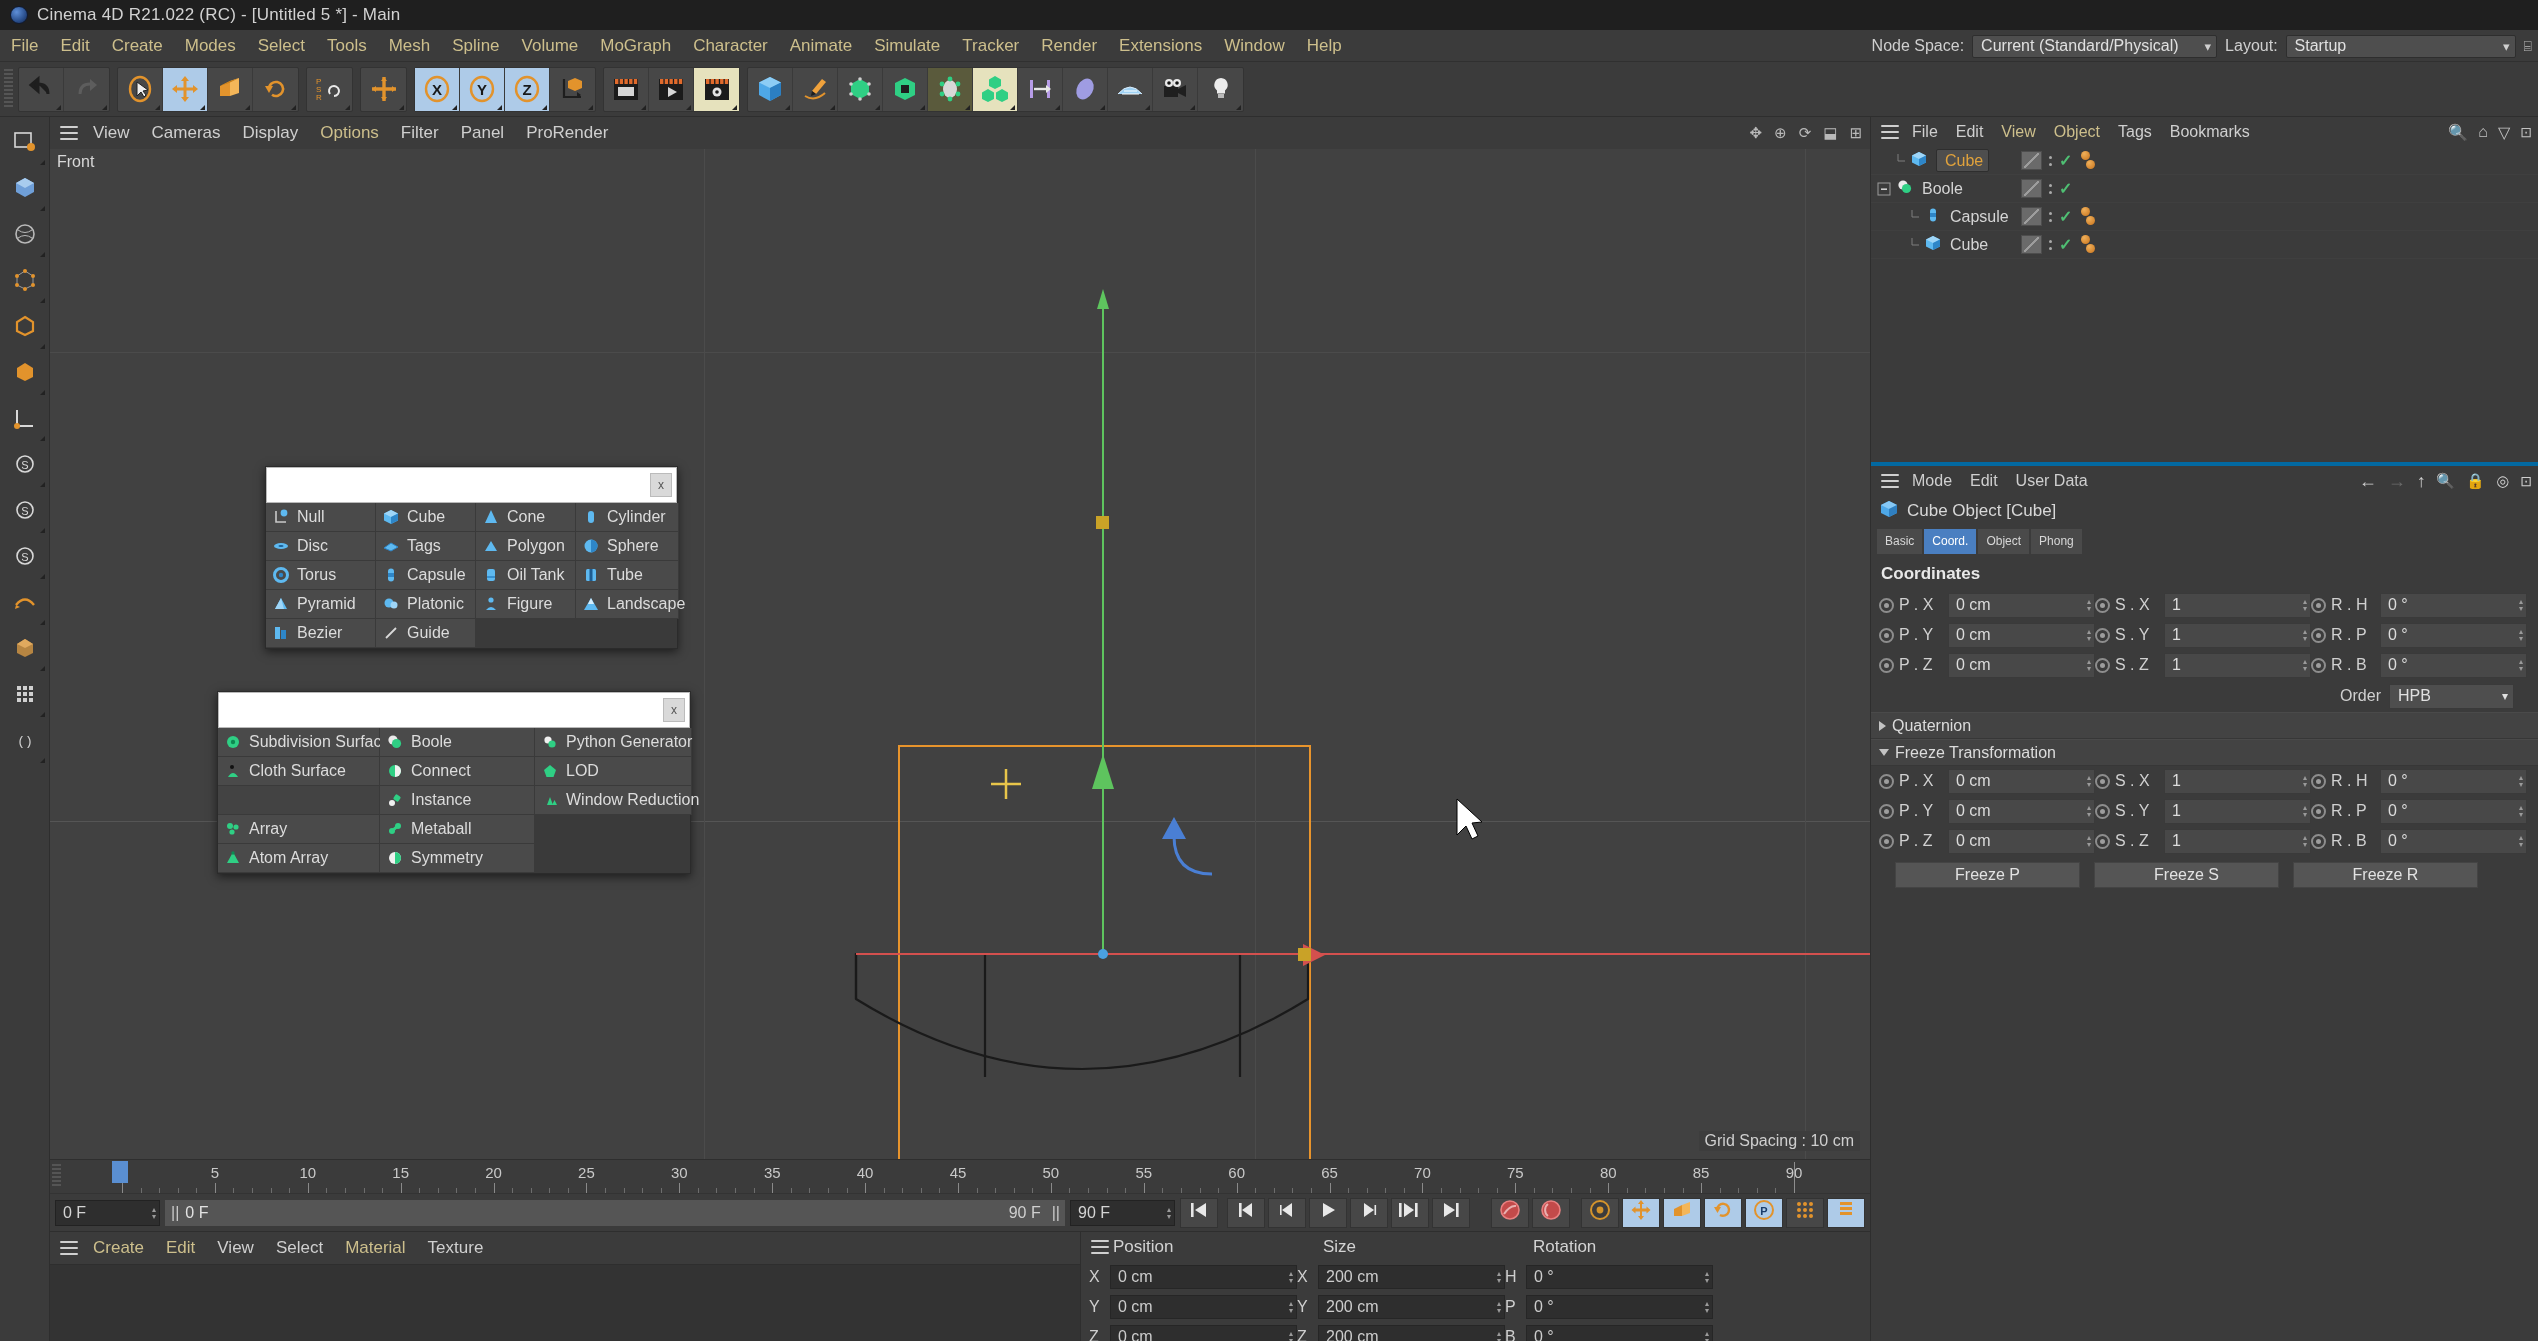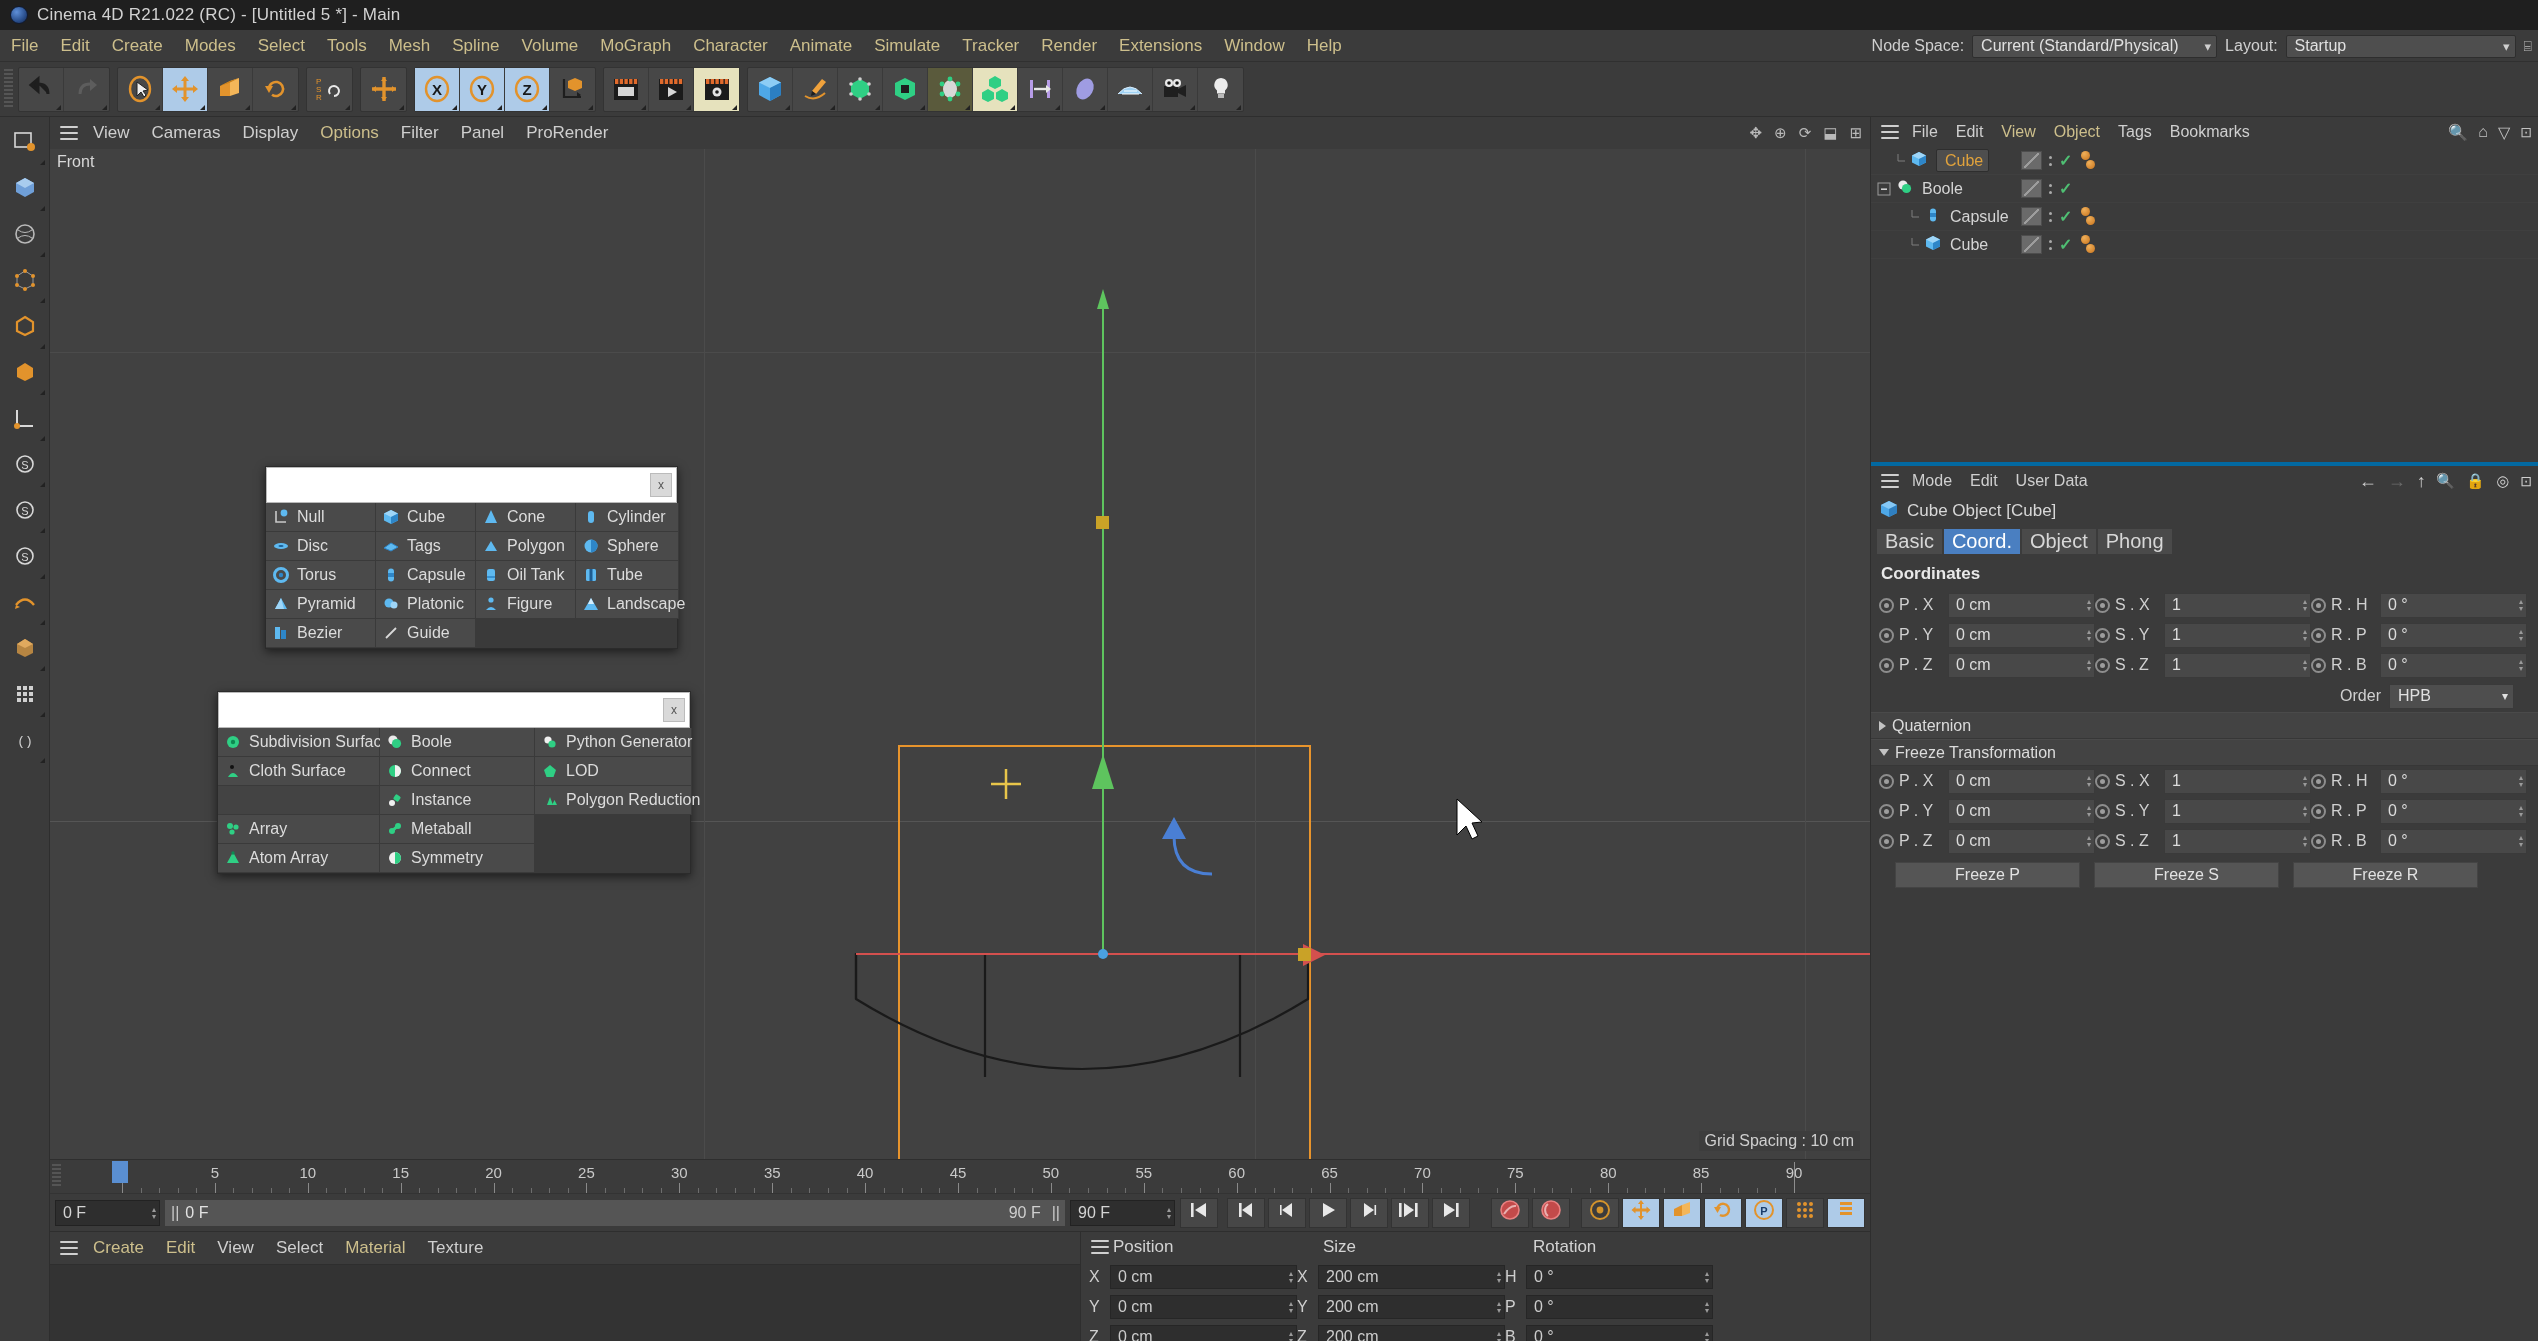--- a/index.html
+++ b/index.html
@@ -187,21 +187,21 @@
      background:radial-gradient(circle at 35% 30%,#f0b05a,#c8731c); display:block;}
 
   .ammgr{ flex:1; border-top:4px solid #0369a1; display:flex; flex-direction:column; }
   .amhead{ height:30px; display:flex; align-items:center; padding-left:6px; position:relative; }
   .amhead .mi{ padding:0 9px; font-size:16px; color:#cfcfcf; }
   .amhead .icos{ position:absolute; right:6px; top:0; height:30px; display:flex;
                  align-items:center; gap:11px; color:#cfcfcf; }
   .amobj{ height:30px; display:flex; align-items:center; gap:8px; padding-left:8px;
           font-size:17px; color:#d8d8d8; }
   .amtabs{ height:30px; display:flex; align-items:center; padding-left:6px; gap:2px; }
-  .amtab{ padding:0 8px; height:25px; line-height:25px; font-size:20px;
+  .amtab{ padding:0 8px; height:25px; line-height:25px; font-size:12px;
           background:#4a4a4a; color:#d7d7d7; }
   .amtab.active{ background:#4a7fc1; color:#fff; }
   .amsection{ padding:5px 8px 0 8px; }
   .amsection h4{ font-size:17px; color:#e8e8e8; font-weight:bold; margin:3px 0 6px 2px; }
   .arow{ height:30px; display:flex; align-items:center; gap:0; }
   .agrp{ display:flex; align-items:center; gap:5px; width:216px; }
   .radio{ width:15px;height:15px;border-radius:50%; border:2px solid #8d8d8d;
           position:relative; flex:0 0 15px; }
   .radio:after{ content:""; position:absolute; left:3px;top:3px;width:5px;height:5px;
           border-radius:50%; background:#9d9d9d; }
@@ -1007,21 +1007,21 @@
                   </span>
                   <span>LOD</span>
                 </div>
                 <div class="pitem" style="width: 157px;">
                   <span class="pico">
                     <svg width="16" height="16">
                       <polygon points="5,13 8,5 11,13" fill="#2fcf84"></polygon>
                       <polygon points="10,13 12.5,8 15,13" fill="#2fcf84"></polygon>
                     </svg>
                   </span>
-                  <span>Polygon Reduction</span>
+                  <span>Window Reduction</span>
                 </div>
               </div>
             </div>
         </div>
 
         <svg width="100%" height="100%" style="position:absolute;inset:0;pointer-events:none;">
 
           <rect x="849" y="597" width="411" height="415" fill="none" stroke="#e8942c" stroke-width="2"></rect>
 
           <path d="M806 805 L1258 805 L1258 850 Q1032 990 806 850 Z" fill="none" stroke="#1a1a1a" stroke-width="2.2"></path>

